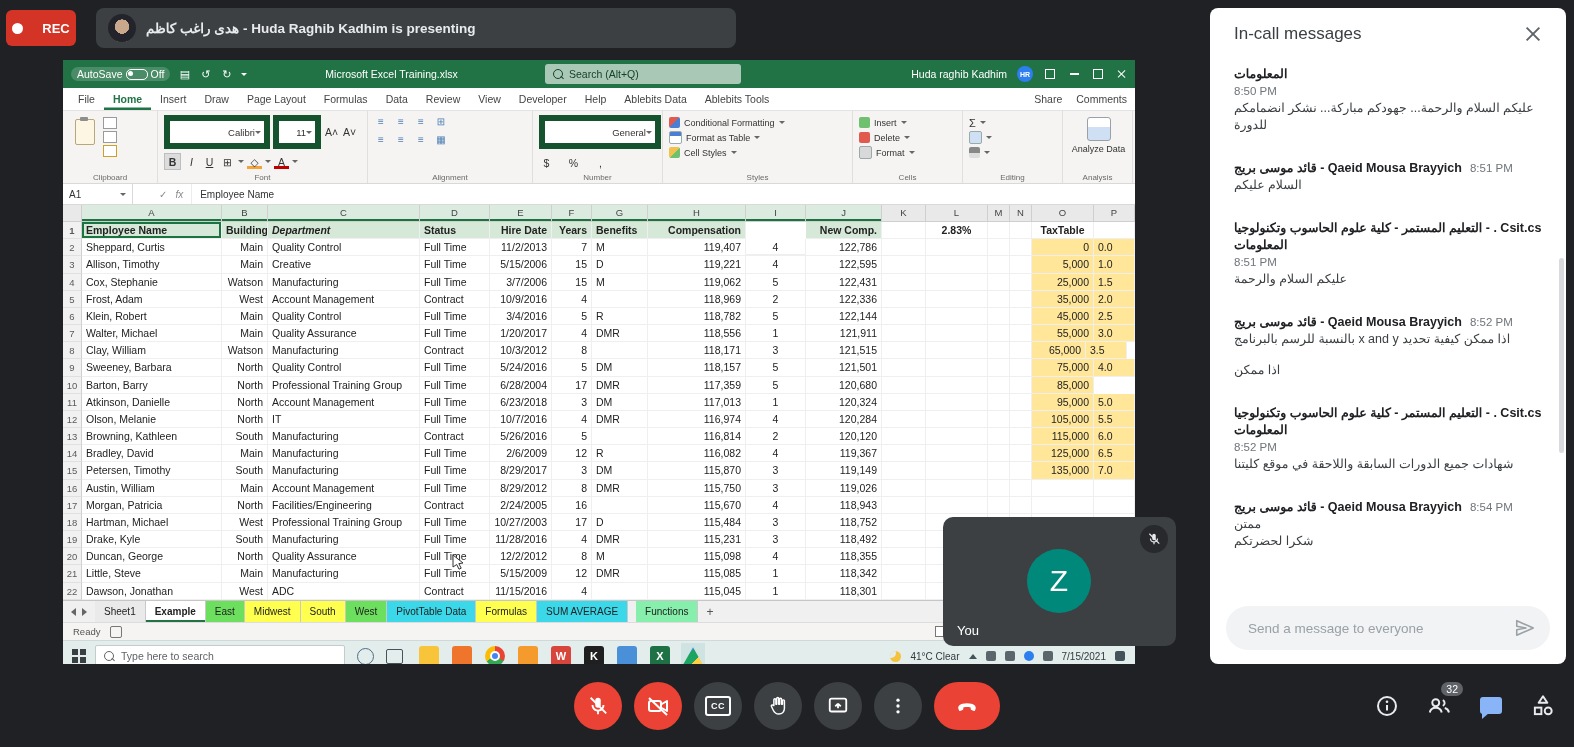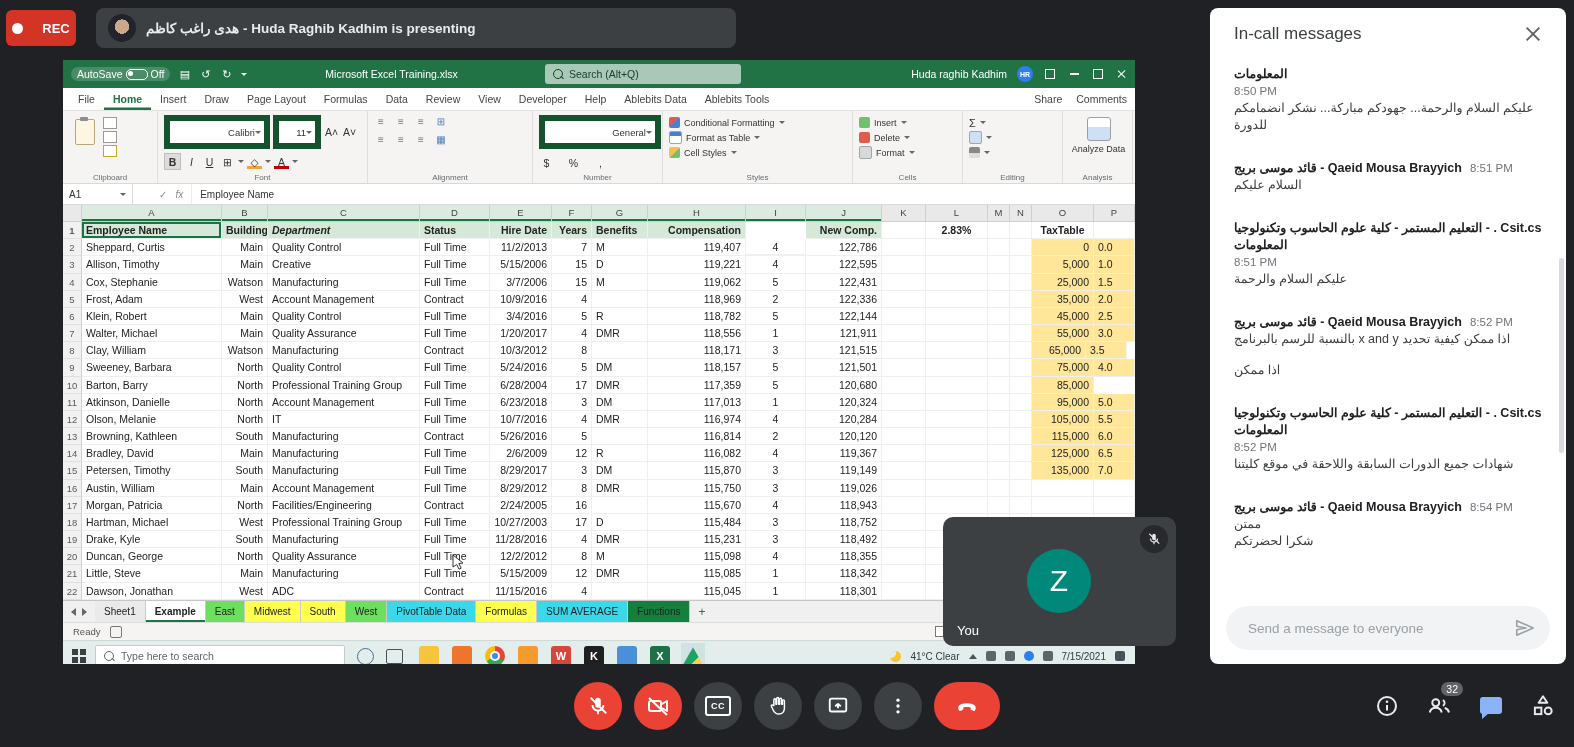--- a/index.html
+++ b/index.html
@@ -811,21 +811,21 @@
       </span>
   <span class="stab">Sheet1</span>
       <span class="stab active">Example</span>
       <span class="stab" style="background: rgb(109, 223, 94);">East</span>
       <span class="stab" style="background: rgb(255, 255, 79);">Midwest</span>
       <span class="stab" style="background: rgb(255, 255, 79);">South</span>
       <span class="stab" style="background: rgb(109, 223, 94);">West</span>
       <span class="stab" style="background: rgb(59, 216, 234);">PivotTable Data</span>
       <span class="stab" style="background: rgb(255, 255, 79);">Formulas</span>
       <span class="stab" style="background: rgb(59, 216, 234);">SUM AVERAGE</span>
-      <span class="stab" style="background: #15803d;">Functions</span>
+      <span class="stab" style="background: #86efac; margin-left: 8px;">Functions</span>
       <span class="stab-plus">+</span>
     </div>
 
   <div id="xl-status">
     <span class="ready">Ready</span>
     <span class="acc-ico"></span>
     <div id="status-views">
       <span class="vico"></span>
       <span class="vico"></span>
       <span class="vico"></span>

